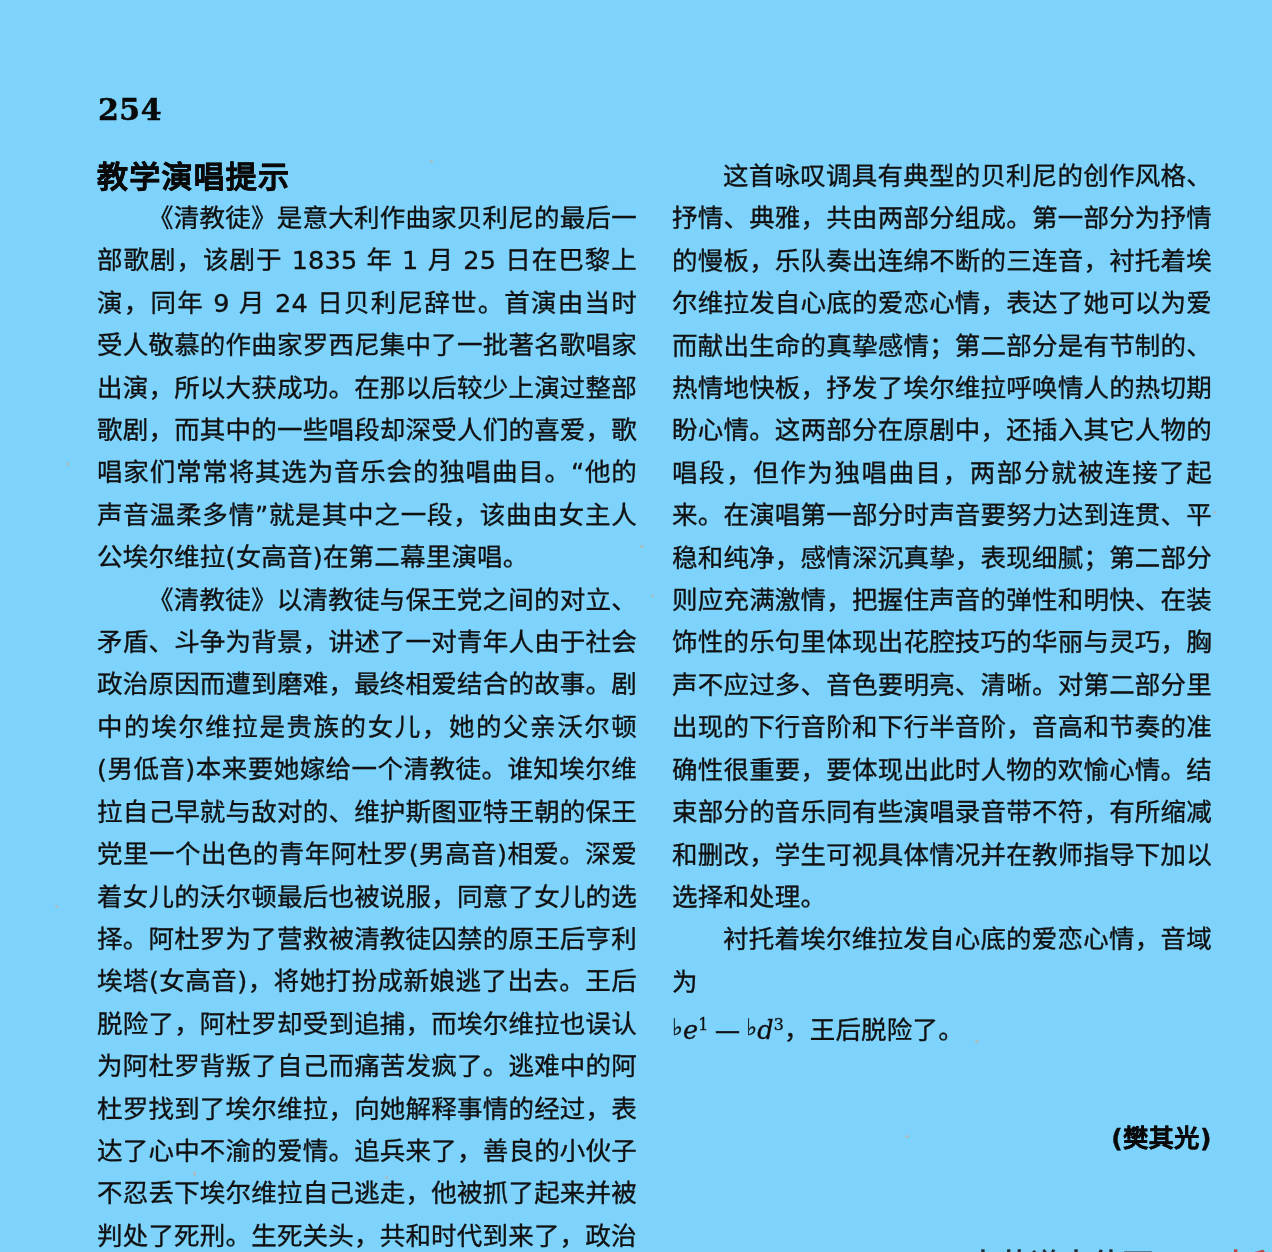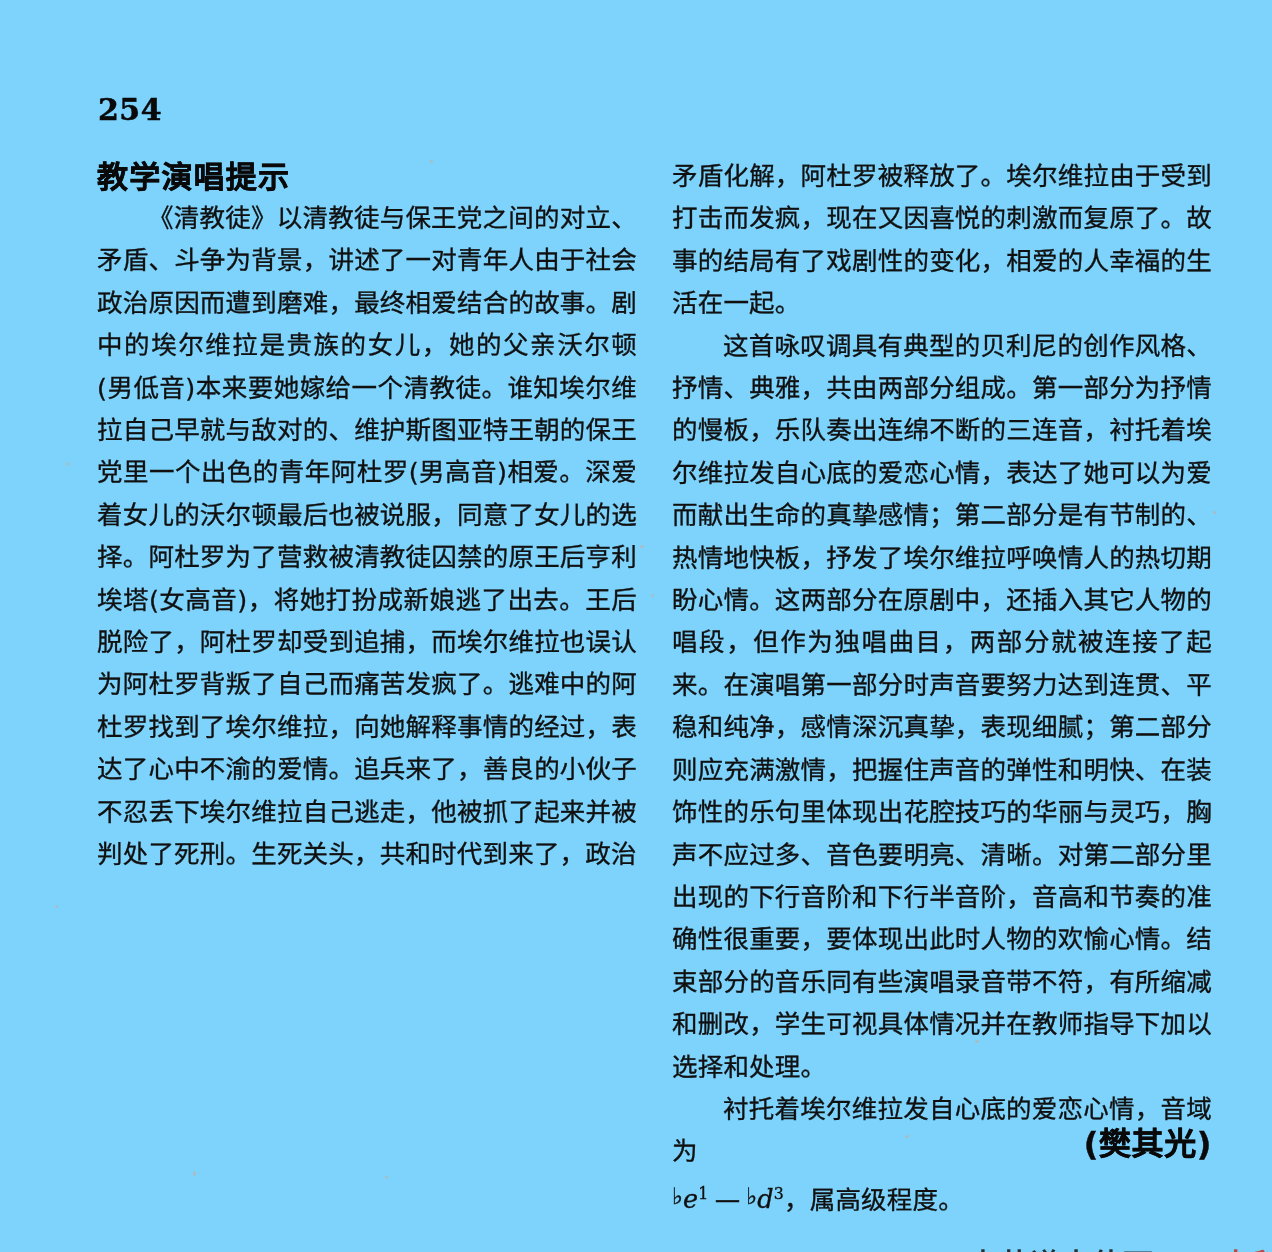--- a/index.html
+++ b/index.html
@@ -114,21 +114,21 @@
     padding: 0 6px;
   }
 
   
   .attribution {
     position: absolute;
     left: 672px;
     width: 540px;
     top: 1118px;
     text-align: right;
-    font-size: 32px;
+    font-size: 25px;
     font-weight: bold;
     letter-spacing: 0.6px;
     color: #0a0a0a;
     -webkit-text-stroke: 0.4px #0a0a0a;
   }
 
   
   .footer-watermark {
     position: absolute;
     left: 968px;
@@ -157,30 +157,30 @@
 </head>
 <body>
 
 <div class="page">
 
   <div class="page-number">254</div>
 
   <div class="section-heading">教学演唱提示</div>
 
   <div class="column col-left">
+    <p class="para">《清教徒》是意大利作曲家贝利尼的最后一部歌剧，该剧于 1835 年 1 月 25 日在巴黎上演，同年 9 月 24 日贝利尼辞世。首演由当时受人敬慕的作曲家罗西尼集中了一批著名歌唱家出演，所以大获成功。在那以后较少上演过整部歌剧，而其中的一些唱段却深受人们的喜爱，歌唱家们常常将其选为音乐会的独唱曲目。“他的声音温柔多情”就是其中之一段，该曲由女主人公埃尔维拉(女高音)在第二幕里演唱。</p>
     <p class="para">《清教徒》以清教徒与保王党之间的对立、矛盾、斗争为背景，讲述了一对青年人由于社会政治原因而遭到磨难，最终相爱结合的故事。剧中的埃尔维拉是贵族的女儿，她的父亲沃尔顿(男低音)本来要她嫁给一个清教徒。谁知埃尔维拉自己早就与敌对的、维护斯图亚特王朝的保王党里一个出色的青年阿杜罗(男高音)相爱。深爱着女儿的沃尔顿最后也被说服，同意了女儿的选择。阿杜罗为了营救被清教徒囚禁的原王后亨利埃塔(女高音)，将她打扮成新娘逃了出去。王后脱险了，阿杜罗却受到追捕，而埃尔维拉也误认为阿杜罗背叛了自己而痛苦发疯了。逃难中的阿杜罗找到了埃尔维拉，向她解释事情的经过，表达了心中不渝的爱情。追兵来了，善良的小伙子不忍丢下埃尔维拉自己逃走，他被抓了起来并被判处了死刑。生死关头，共和时代到来了，政治</p>
   </div>
 
   <div class="column col-right">
-    <p class="para cont">矛盾化解，阿杜罗被释放了。埃尔维拉由于受到打击而发疯，现在又因喜悦的刺激而复原了。故事的结局有了戏剧性的变化，相爱的人幸福的生活在一起。</p>
     <p class="para">这首咏叹调具有典型的贝利尼的创作风格、抒情、典雅，共由两部分组成。第一部分为抒情的慢板，乐队奏出连绵不断的三连音，衬托着埃尔维拉发自心底的爱恋心情，表达了她可以为爱而献出生命的真挚感情；第二部分是有节制的、热情地快板，抒发了埃尔维拉呼唤情人的热切期盼心情。这两部分在原剧中，还插入其它人物的唱段，但作为独唱曲目，两部分就被连接了起来。在演唱第一部分时声音要努力达到连贯、平稳和纯净，感情深沉真挚，表现细腻；第二部分则应充满激情，把握住声音的弹性和明快、在装饰性的乐句里体现出花腔技巧的华丽与灵巧，胸声不应过多、音色要明亮、清晰。对第二部分里出现的下行音阶和下行半音阶，音高和节奏的准确性很重要，要体现出此时人物的欢愉心情。结束部分的音乐同有些演唱录音带不符，有所缩减和删改，学生可视具体情况并在教师指导下加以选择和处理。</p>
     <p class="para range-line">
       <span style="display:inline;text-indent:2em;"></span>
       <span style="margin-left:2em;">衬托着埃尔维拉发自心底的爱恋心情，音域为</span><br>
-      <span class="note"><span class="flat">♭</span><span>e</span><span class="oct">1</span></span><span class="dash">—</span><span class="note"><span class="flat">♭</span><span>d</span><span class="oct">3</span></span><span>，属高级程度。</span>
+      <span class="note"><span class="flat">♭</span><span>e</span><span class="oct">1</span></span><span class="dash">—</span><span class="note"><span class="flat">♭</span><span>d</span><span class="oct">3</span></span><span>，王后脱险了。</span>
     </p>
   </div>
 
   <div class="attribution">(樊其光)</div>
 
   <div class="footer-watermark">
     <span class="wm-dark">中苏谱十佳下</span>
     <span class="wm-red">85 中科音乐网</span>
   </div>
 

